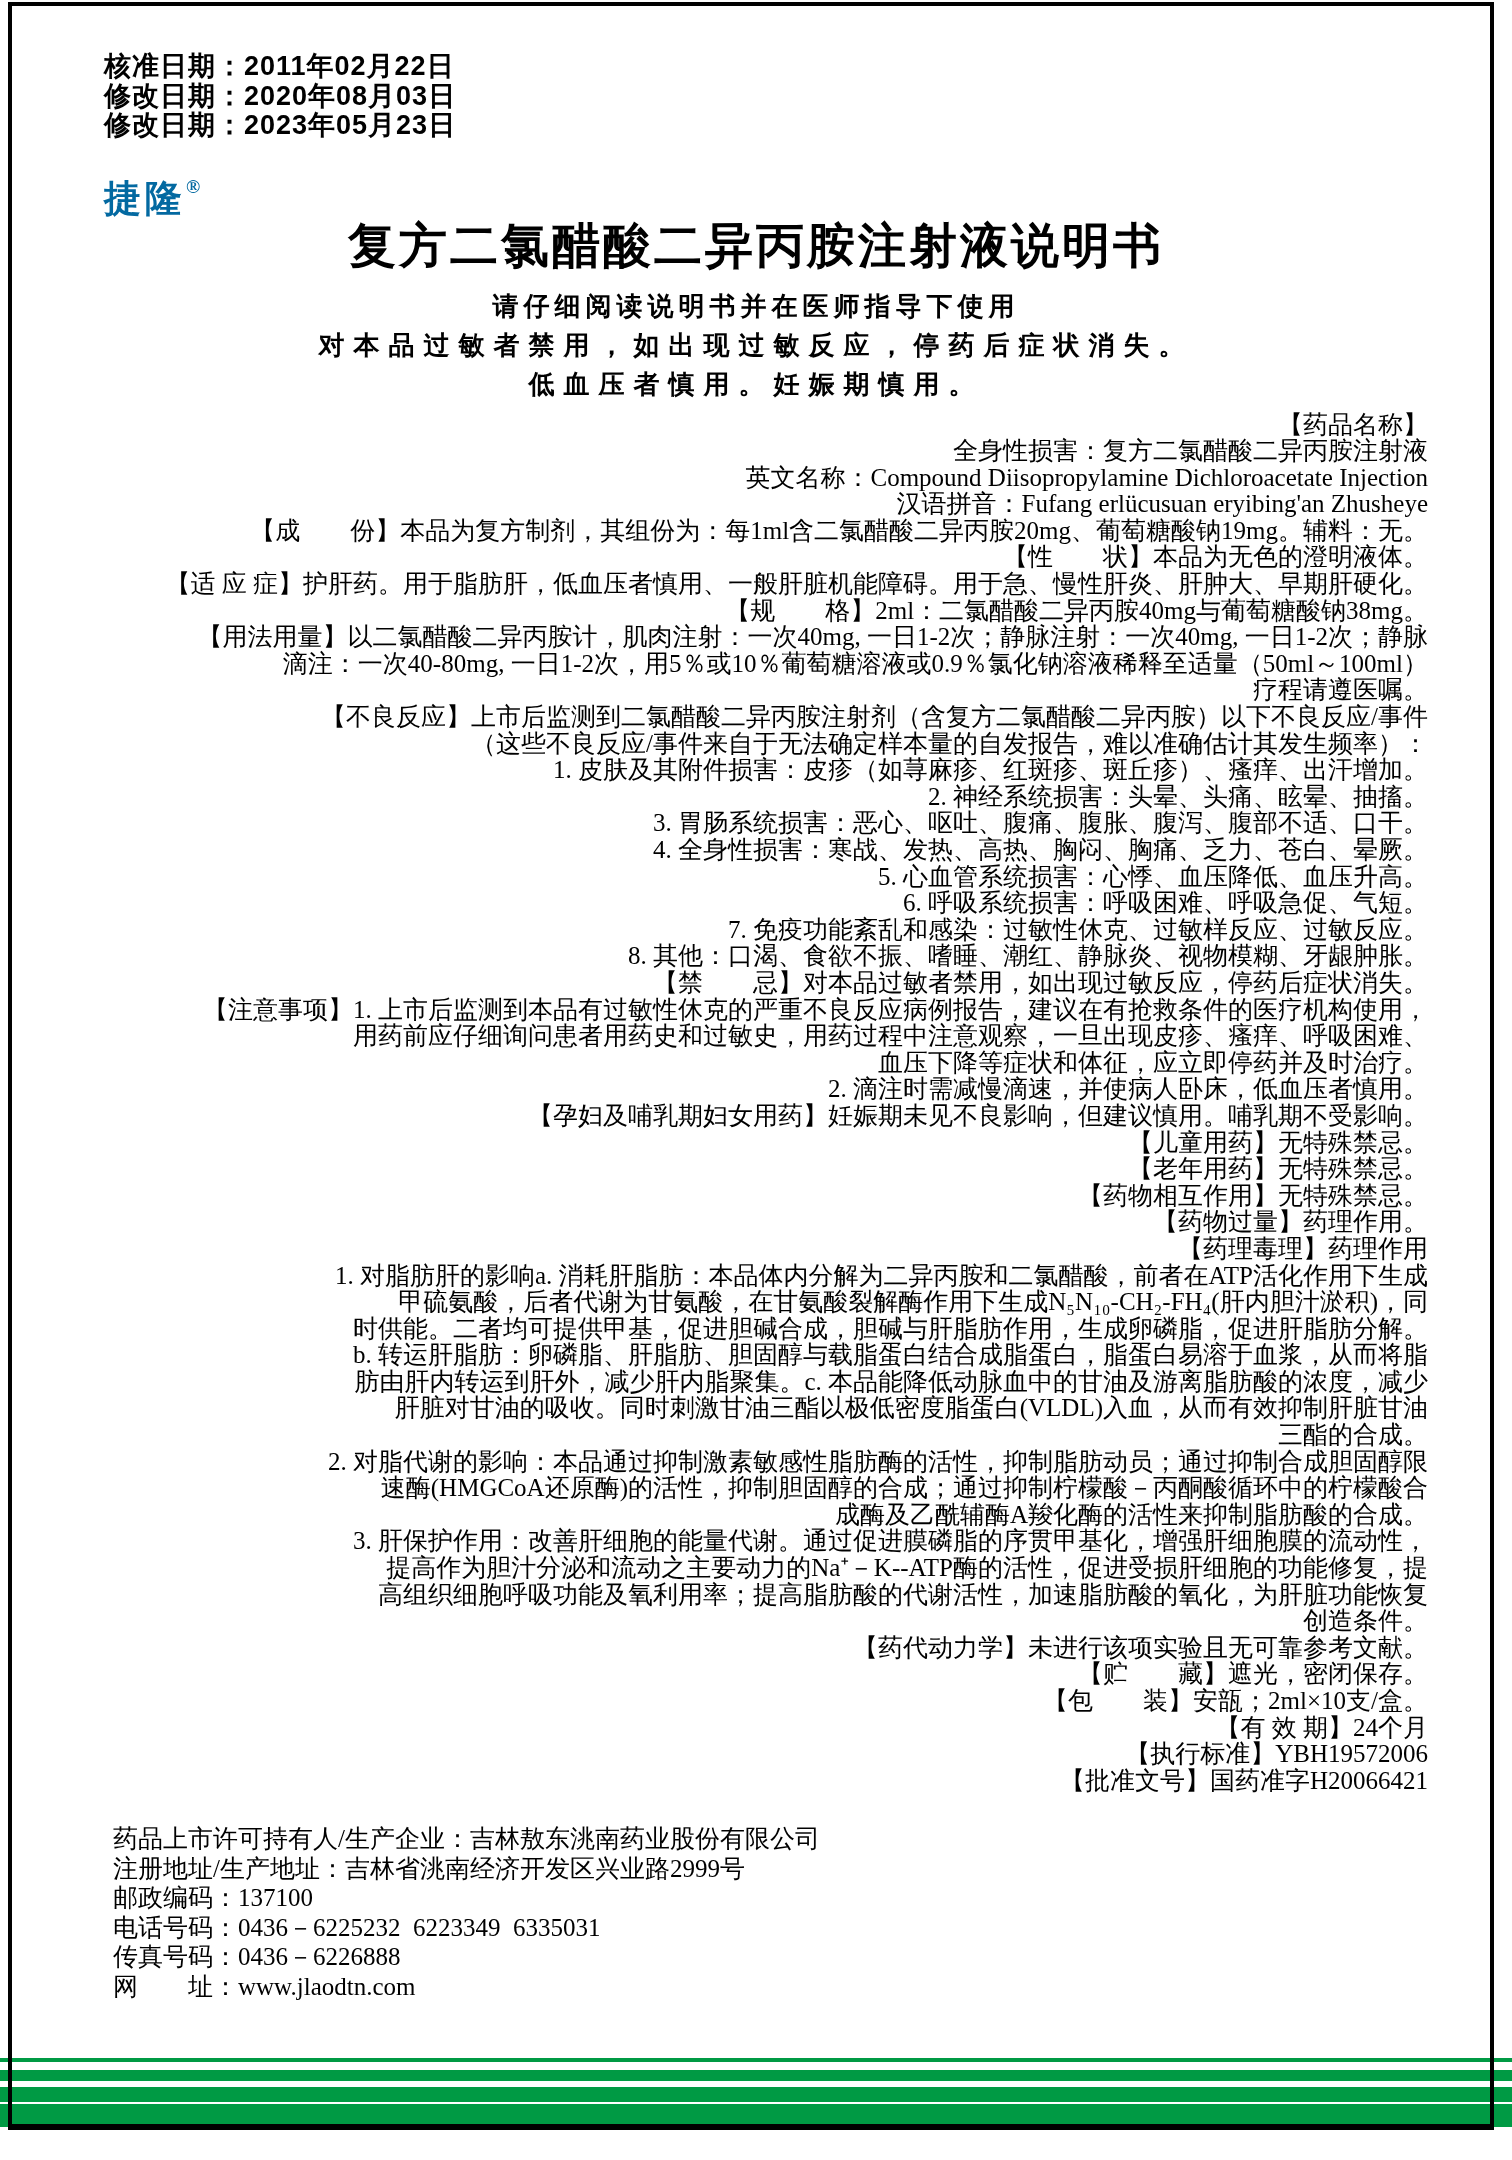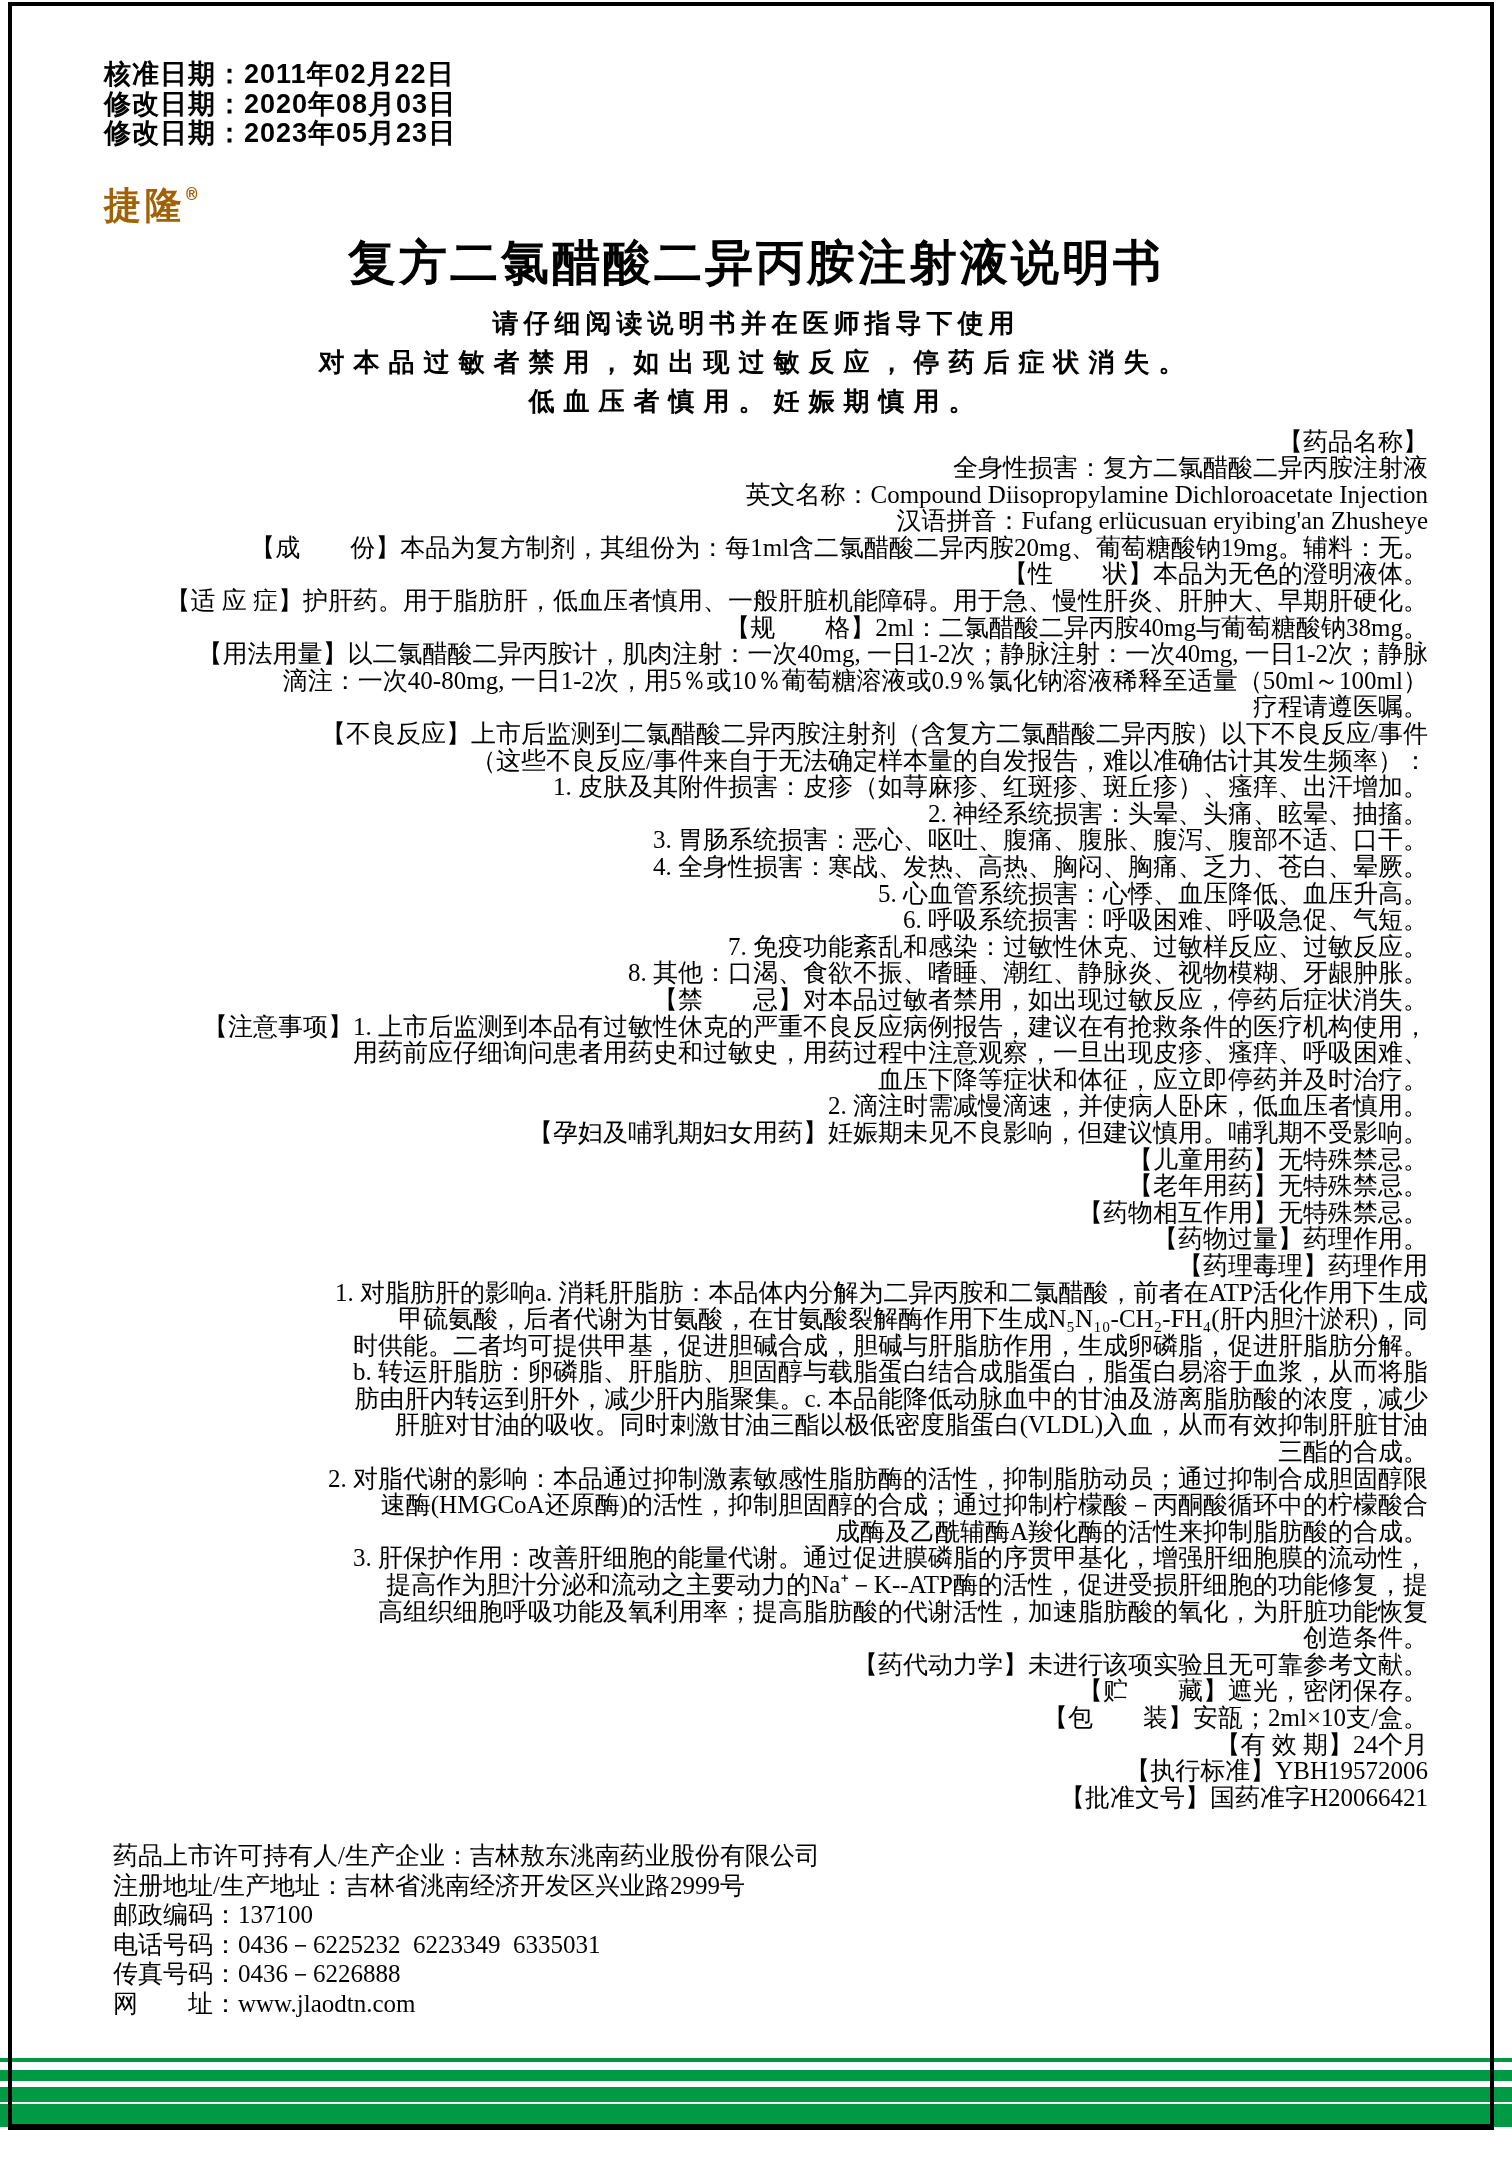--- a/index.html
+++ b/index.html
@@ -8,26 +8,26 @@
   
   .frame{position:absolute;left:8px;top:2px;width:1486px;height:2128px;box-sizing:border-box;
          border:4px solid #000;border-bottom-width:6px;z-index:3;pointer-events:none;}
   
   .stripe{position:absolute;left:0;width:1512px;background:#009a44;z-index:2;}
   .stripe.s1{top:2058px;height:4px;}
   .stripe.s2{top:2070px;height:11px;}
   .stripe.s3{top:2087px;height:15px;}
   .stripe.s4{top:2104px;height:23px;}
 
-  .content{position:absolute;left:0;top:16px;width:1512px;z-index:1;}
+  .content{position:absolute;left:0;top:8px;width:1512px;z-index:1;}
 
   .dates{margin:44px 0 0 104px;font-family:"Liberation Sans", sans-serif;font-weight:bold;
          font-size:27px;line-height:29.5px;letter-spacing:1px;}
-  .logo{margin:28px 0 8px 104px;font-family:Liberation Mono, monospace;font-weight:900;
-        font-size:37px;color:#a16207;line-height:36px;letter-spacing:4px;}
+  .logo{margin:28px 0 0 104px;font-family:Liberation Serif, serif;font-weight:900;
+        font-size:37px;color:#0369a1;line-height:36px;letter-spacing:4px;}
   .logo sup{font-size:19px;letter-spacing:0;vertical-align:18px;}
   .title{margin:-4px 0 0 0;text-align:center;font-family:"Liberation Sans", sans-serif;
          font-weight:900;font-size:48px;line-height:66px;letter-spacing:3px;}
   .notices{margin-top:8px;text-align:center;font-size:26px;line-height:39px;font-weight:bold;}
   .notice{letter-spacing:9px;}
   .notice:first-child{letter-spacing:5px;}
 
   .doc{margin:8px 84px 0 100px;font-size:25px;line-height:26.6px;text-align:right;}
   .doc .line{white-space:pre-wrap;}
   .doc .i1{padding-left:28px;}

